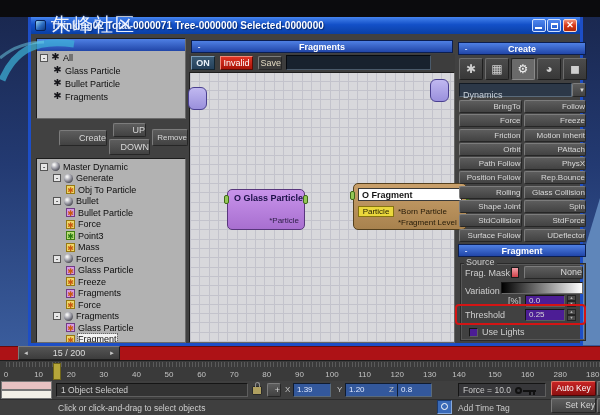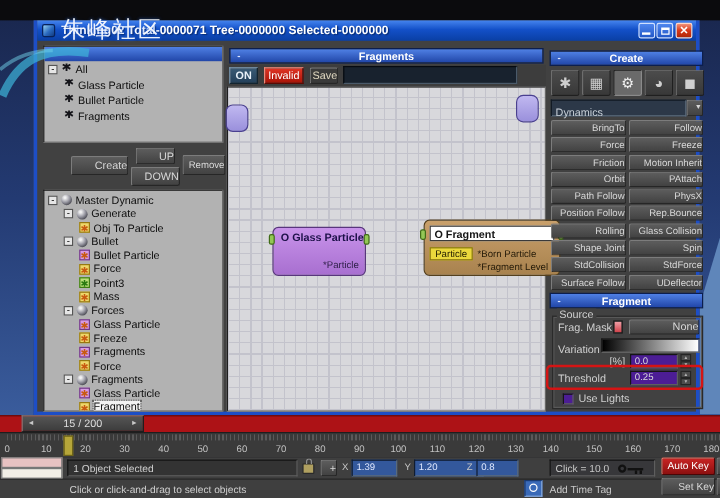--- a/index.html
+++ b/index.html
@@ -327,21 +327,21 @@
       <span class="ruler-label" style="left: 234.2px;">70</span>
       <span class="ruler-label" style="left: 266.8px; text-align: center;">80</span>
       <span class="ruler-label" style="left: 299.4px;">90</span>
       <span class="ruler-label" style="left: 332px;">100</span>
       <span class="ruler-label" style="left: 364.6px;">110</span>
       <span class="ruler-label" style="left: 397.2px;">120</span>
       <span class="ruler-label" style="left: 429.8px;">130</span>
       <span class="ruler-label" style="left: 459px;">140</span>
       <span class="ruler-label" style="left: 495px;">150</span>
       <span class="ruler-label" style="left: 527.6px;">160</span>
-      <span class="ruler-label" style="left: 560.2px;">170</span>
+      <span class="ruler-label" style="left: 560.2px;">280</span>
       <span class="ruler-label" style="left: 592.8px;">180</span>
     </div>
 
   <div class="abs" style="left:0;top:381px;width:600px;height:18px;background:#3f3f3f"></div>
   <div class="abs" style="left:1px;top:381px;width:51px;height:9px;background:#e8c2c2;border:1px solid #777"></div>
   <div class="abs" style="left:1px;top:390px;width:51px;height:9px;background:#f2efe6;border:1px solid #777"></div>
   <div class="abs sunken" style="left:56px;top:383px;width:192px;height:14px;background:#333">
     <span style="font-size:8.5px;color:#cfcfcf;padding-left:4px;line-height:12px;display:block;white-space:nowrap">1 Object Selected</span>
   </div>
   <span class="abs" style="left:252px;top:386px;width:10px;height:9px;background:#b0a060;border:1px solid #2a2a2a;border-radius:1px">
@@ -357,21 +357,21 @@
   <span class="abs" style="left:337px;top:385px;font-size:8px;color:#c8c8c8">Y</span>
   <div class="abs" style="left:345px;top:383px;width:58px;height:14px;background:#33589c;border:1px solid;border-color:#101c30 #5a6a7a #5a6a7a #101c30">
     <span style="font-size:8px;color:#dfe8ff;padding-left:3px;line-height:12px;display:block">1.20</span>
     </div>
   <span class="abs" style="left:389px;top:385px;font-size:8px;color:#c8c8c8">Z</span>
   <div class="abs" style="left:397px;top:383px;width:35px;height:14px;background:#33589c;border:1px solid;border-color:#101c30 #5a6a7a #5a6a7a #101c30">
     <span style="font-size:8px;color:#dfe8ff;padding-left:3px;line-height:12px;display:block">0.8</span>
     </div>
 
   <div class="abs sunken" style="left:458px;top:383px;width:88px;height:14px;background:#37373a">
-    <span style="font-size:8.5px;color:#c8c8c8;padding-left:4px;line-height:12px;display:block">Click = 10.0</span>
+    <span style="font-size:8.5px;color:#c8c8c8;padding-left:4px;line-height:12px;display:block">Force = 10.0</span>
     </div>
 
   <span class="abs" style="left:515px;top:387px;width:7px;height:7px;border:2px solid #111;border-radius:50%"></span>
   <span class="abs" style="left:523px;top:390px;width:13px;height:2px;background:#111"></span>
   <span class="abs" style="left:529px;top:392px;width:2px;height:3px;background:#111"></span>
   <span class="abs" style="left:533px;top:392px;width:2px;height:3px;background:#111"></span>
 
   <div class="abs" style="left:551px;top:381px;width:45px;height:15px;background:linear-gradient(180deg,#c82424,#8c1010);
               border:1px solid;border-color:#e87868 #4a0606 #4a0606 #e87868;border-radius:2px">
     <span style="font-size:8.5px;color:#fff;text-align:center;line-height:13px;display:block;white-space:nowrap">Auto Key</span>

